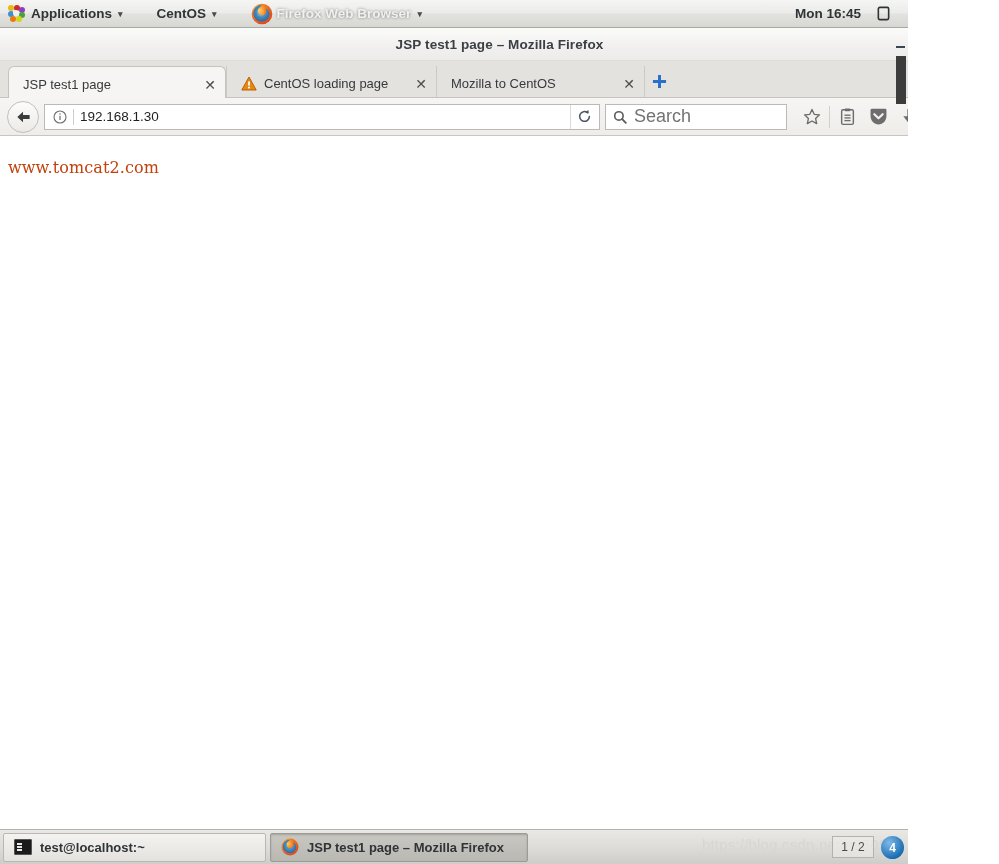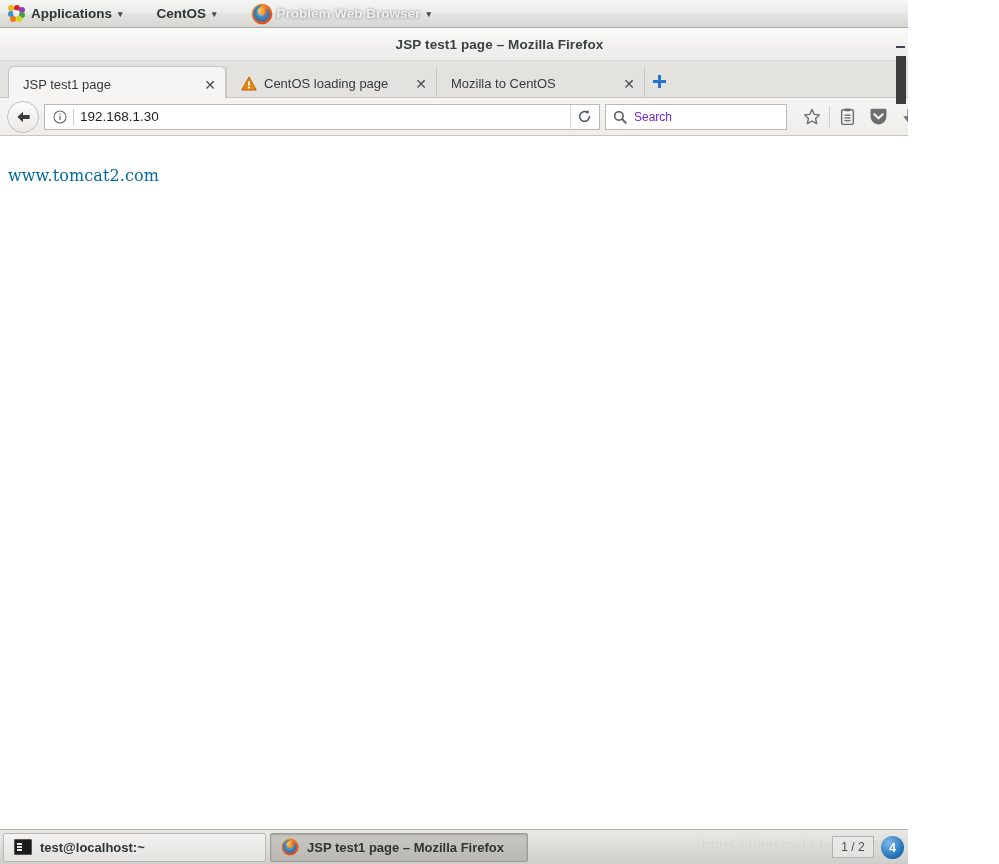--- a/index.html
+++ b/index.html
@@ -266,22 +266,22 @@
     background: #ffffff;
     border: 1px solid #bdbab5;
     display: flex;
     align-items: center;
     box-sizing: border-box;
     padding-left: 7px;
     gap: 7px;
     flex: none;
   }
   .search-placeholder {
-    font-size: 12px;
-    color: #6d28d9;
+    font-size: 18px;
+    color: #737373;
     cursor: text;
     text-align: right;
   }
   .tb-icons {
     display: flex;
     align-items: center;
     gap: 0px;
     flex: none;
     margin-left: 4px;
   }
@@ -299,24 +299,24 @@
   
   .content {
     position: relative;
     height: 693px;
     background: #ffffff;
     overflow: hidden;
   }
   .content-text {
     position: absolute;
     left: 8px;
-    top: 30px;
+    top: 22px;
     font-family: "DejaVu Serif", serif;
     font-size: 16px;
-    color: #0369a1;
+    color: #c2410c;
     letter-spacing: 0.1px;
   }
 
   
   .edge-strip {
     position: absolute;
     right: 2px;
     top: 56px;
     width: 10px;
     height: 48px;
@@ -470,24 +470,54 @@
             <radialGradient id="ffg2" cx="50%" cy="45%" r="60%">
               <stop offset="0%" stop-color="#5ab4f0"></stop>
               <stop offset="100%" stop-color="#1565a8"></stop>
             </radialGradient>
           </defs>
           <circle cx="16" cy="16" r="15" fill="url(#ffg1)"></circle>
           <path d="M16 3 C8 3 3 9 3.5 16 C4 22 9 27 16 27 C22 27 27 22 27 16 C27 12 25 9 21 8 C23 11 23 14 21 16 C18 19 13 18 11 15 C9 12 10 8 13 6 C14 5 15 4 16 3 Z" fill="url(#ffg2)" opacity="0.92"></path>
           <circle cx="14" cy="14" r="5.4" fill="#ffffff" opacity="0.14"></circle>
         </svg>
       </span>
-      <span style="color:#f0f0f0; text-shadow: 0 0 3px rgba(0,0,0,0.45);">Problem Web Browser</span>
+      <span style="color:#f0f0f0; text-shadow: 0 0 3px rgba(0,0,0,0.45);">Firefox Web Browser</span>
       <span class="caret">▾</span>
     </div>
 
+    <div class="panel-right">
+      <span>Mon 16:45</span>
+
+      <span class="panel-icon-btn">
+        <svg width="15" height="15" viewBox="0 0 16 16">
+          <rect x="2.5" y="1.5" width="11" height="13" rx="1.6" fill="none" stroke="#2f3436" stroke-width="1.7"></rect>
+        </svg>
+      </span>
+
+      <span class="panel-icon-btn">
+        <svg width="17" height="15" viewBox="0 0 18 16">
+          <path d="M2 6 H5 L9 2.5 V13.5 L5 10 H2 Z" fill="#2f3436"></path>
+          <path d="M11 5.2 A4 4 0 0 1 11 10.8" fill="none" stroke="#2f3436" stroke-width="1.5" stroke-linecap="round"></path>
+          <path d="M13.3 3.2 A7 7 0 0 1 13.3 12.8" fill="none" stroke="#2f3436" stroke-width="1.5" stroke-linecap="round"></path>
+        </svg>
+      </span>
+
+      <span class="panel-icon-btn">
+        <svg width="15" height="15" viewBox="0 0 16 16">
+          <path d="M4.2 4.2 A5.3 5.3 0 1 0 11.8 4.2" fill="none" stroke="#2f3436" stroke-width="1.7" stroke-linecap="round"></path>
+          <line x1="8" y1="1.4" x2="8" y2="7.4" stroke="#2f3436" stroke-width="1.7" stroke-linecap="round"></line>
+        </svg>
+      </span>
+
+      <span class="panel-icon-btn">
+        <svg width="11" height="8" viewBox="0 0 12 8">
+            <path d="M1 2 L6 7 L11 2 Z" fill="#2f3436"></path>
+          </svg>
+      </span>
+    </div>
   </div>
 
   <div class="ff-window">
 
     <div class="titlebar">
       <span class="titlebar-text">JSP test1 page – Mozilla Firefox</span>
       <div class="win-controls">
         <span class="win-btn">
             <span class="win-min-glyph"></span>
           </span>

